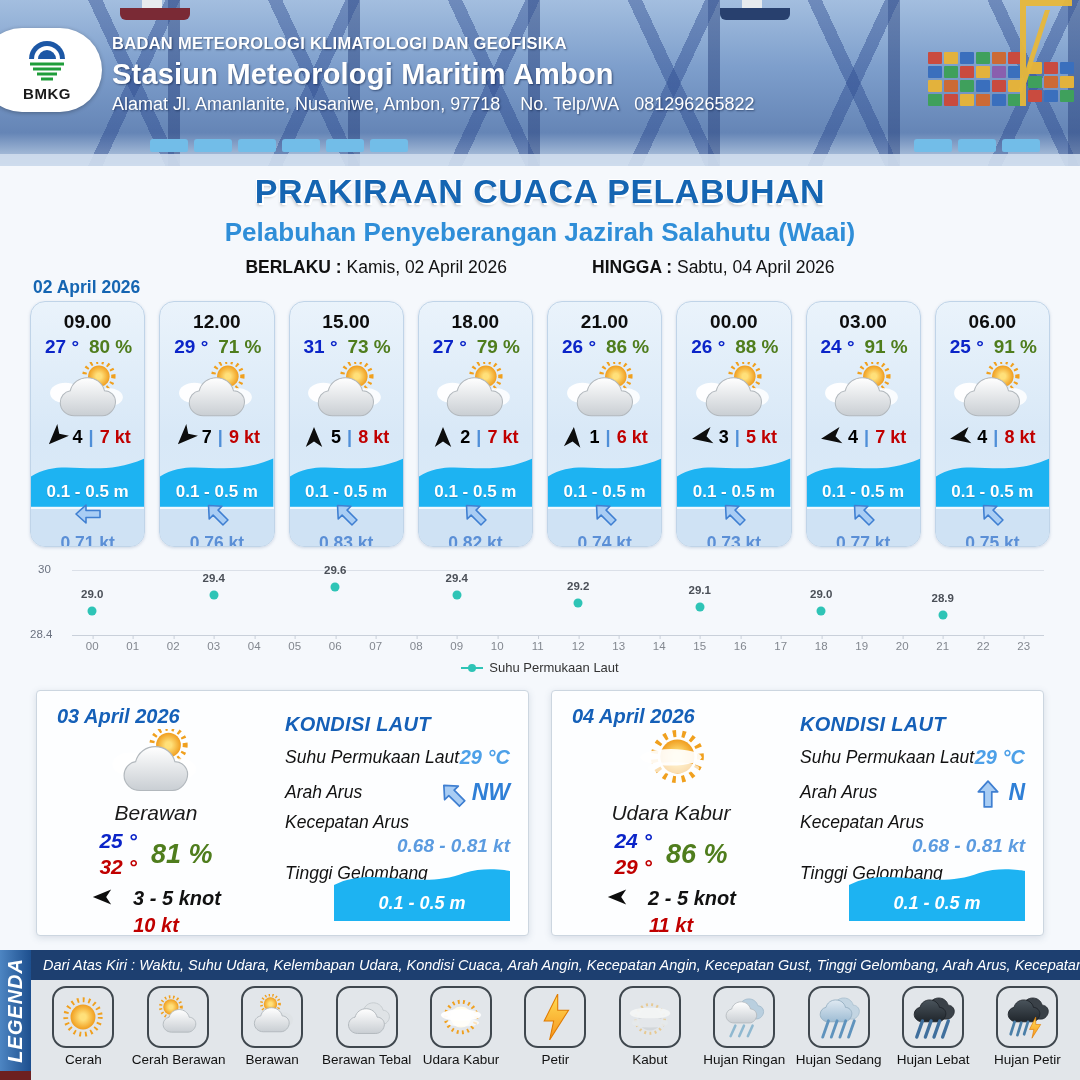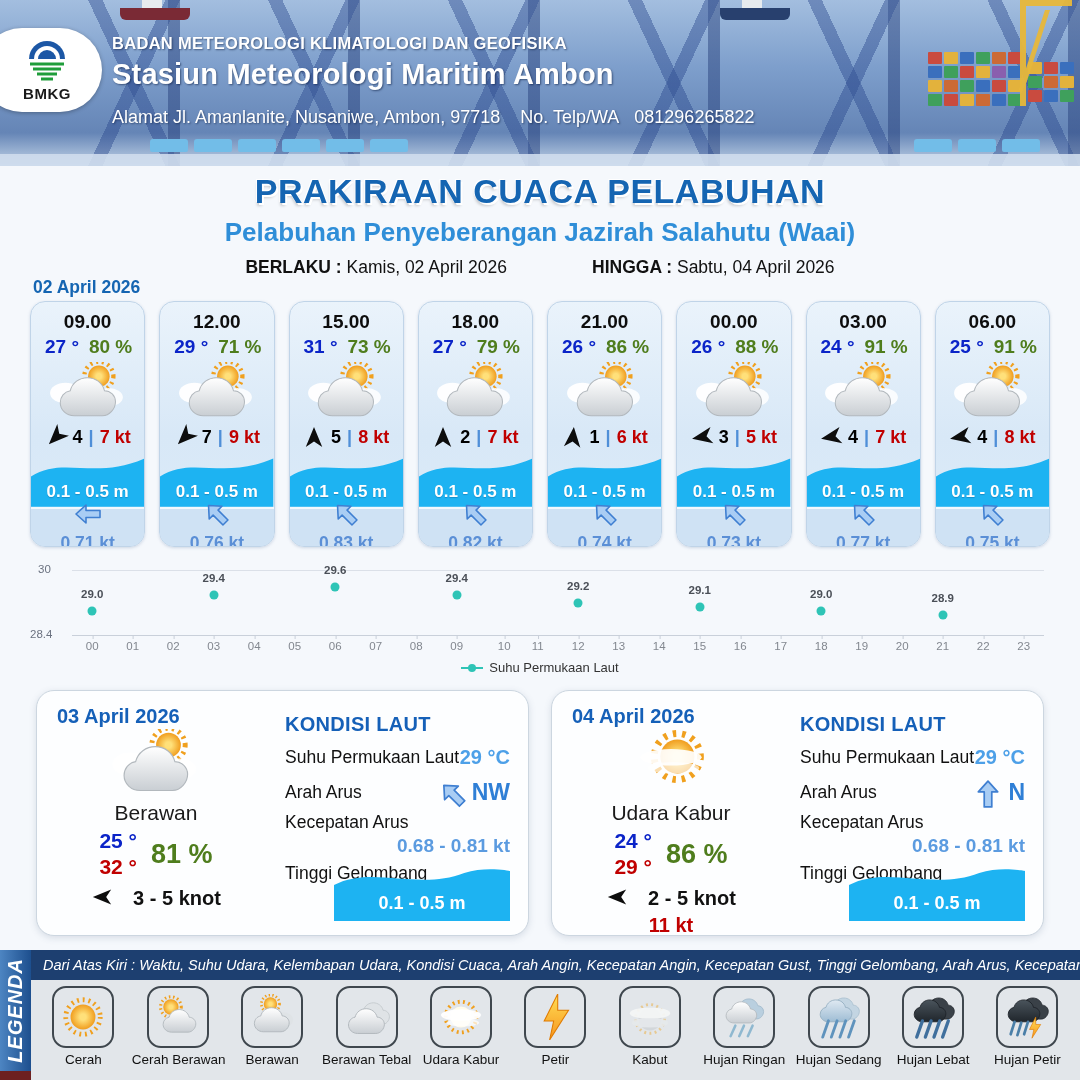--- a/index.html
+++ b/index.html
@@ -27,21 +27,21 @@
   .crane:after{content:"";position:absolute;left:6px;top:4px;width:5px;height:80px;background:#e8b83a;transform:skewX(-18deg);}
   .ship{position:absolute;top:8px;width:70px;height:12px;background:#7a2a35;border-radius:0 0 6px 6px;}
   .ship:before{content:"";position:absolute;left:22px;top:-9px;width:20px;height:9px;background:#e7ebee;}
   .logo{position:absolute;left:-20px;top:28px;width:122px;height:84px;background:#fff;
         border-radius:44px;box-shadow:0 1px 4px rgba(0,0,0,.3);display:flex;flex-direction:column;
         align-items:center;justify-content:center;padding-left:12px;box-sizing:border-box;}
   .logo-text{font-size:15px;font-weight:bold;color:#1a1a1a;letter-spacing:.5px;margin-top:1px;}
   .h-text{position:absolute;left:112px;top:26px;color:#fff;text-shadow:1px 1px 2px rgba(10,25,60,.55);}
   .h-agency{font-size:16.5px;font-weight:bold;letter-spacing:.3px;margin-top:8px;}
   .h-station{font-size:29px;font-weight:bold;margin-top:5px;letter-spacing:.2px;}
-  .h-address{font-size:18px;margin-top:16px;font-weight:400;}
+  .h-address{font-size:18px;margin-top:3px;font-weight:400;}
 
   
   .titleblock{position:absolute;top:172px;left:0;right:0;text-align:center;}
   .t-main{font-size:34px;font-weight:800;color:#1565b2;letter-spacing:.5px;
           text-shadow:2px 2px 0 #ffffff,-1px -1px 0 #ffffff,0 3px 3px rgba(0,0,0,.18);}
   .t-sub{font-size:26px;font-weight:bold;color:#2f8ed8;margin-top:6px;}
   .validity{display:flex;justify-content:center;gap:85px;margin-top:9px;font-size:17.5px;color:#111;}
   .validity b{font-weight:bold;}
   .datelabel{position:absolute;top:277px;left:33px;font-size:17.5px;font-weight:bold;color:#1565b2;}
 
@@ -80,22 +80,22 @@
   .xtick{position:absolute;transform:translateX(-50%);font-size:11.5px;color:#82878f;top:4px;}
   .xtick:before{content:"";position:absolute;left:50%;top:-5px;width:1px;height:4px;background:#c9d0da;}
   .chart-legend{position:absolute;left:0;right:0;top:104px;display:flex;align-items:center;
                 justify-content:center;gap:6px;font-size:13px;color:#333;}
   .lg-marker{width:22px;height:8px;position:relative;}
   .lg-marker i{position:absolute;left:0;right:0;top:3px;height:2px;background:#2ec4b6;}
   .lg-marker b{position:absolute;left:7px;top:0;width:8px;height:8px;border-radius:50%;background:#2ec4b6;}
 
   
   .days{position:absolute;top:690px;left:36px;right:36px;height:246px;display:flex;gap:22px;}
-  .daycard{flex:1;background:#fdfeff;border:1.5px solid #ccd6e0;border-radius:18px;
-           box-shadow:0 2px 7px rgba(80,100,130,.18);position:relative;}
+  .daycard{flex:1;background:#fdfeff;border:1.5px solid #ccd6e0;border-radius:4px;
+           box-shadow:0 2px 7px rgba(80,100,130,.18);position:relative;font-style:italic;}
   .d-date{position:absolute;left:20px;top:14px;font-size:20px;font-weight:bold;color:#1560b8;}
   .d-left{position:absolute;left:14px;top:38px;width:210px;text-align:center;}
   .d-cond{font-size:21px;color:#1a1a1a;margin-top:2px;}
   .d-temps{display:flex;align-items:center;justify-content:center;gap:14px;margin-top:3px;}
   .d-tcol{display:flex;flex-direction:column;font-size:21px;font-weight:bold;line-height:1.25;}
   .d-tmin{color:#0b24c8;}
   .d-tmax{color:#c00000;}
   .d-hum{font-size:27px;font-weight:bold;color:#4f7d1d;}
   .d-wind{display:flex;align-items:center;justify-content:center;gap:20px;font-size:20px;
           font-weight:bold;color:#111;margin-top:6px;}
@@ -566,21 +566,21 @@
         <span class="xtick" style="left: 2.08333%;">00</span>
         <span class="xtick" style="left: 6.25%;">01</span>
         <span class="xtick" style="left: 10.4167%;">02</span>
         <span class="xtick" style="left: 14.5833%;">03</span>
         <span class="xtick" style="left: 18.75%;">04</span>
         <span class="xtick" style="left: 22.9167%;">05</span>
         <span class="xtick" style="left: 27.0833%;">06</span>
         <span class="xtick" style="left: 31.25%;">07</span>
         <span class="xtick" style="left: 35.4167%;">08</span>
         <span class="xtick" style="left: 39.5833%;">09</span>
-        <span class="xtick" style="left: 43.75%; margin-left: 7px;">10</span>
+        <span class="xtick" style="left: 43.75%;">10</span>
         <span class="xtick" style="left: 47.9167%;">11</span>
         <span class="xtick" style="left: 52.0833%;">12</span>
         <span class="xtick" style="left: 56.25%;">13</span>
         <span class="xtick" style="left: 60.4167%;">14</span>
         <span class="xtick" style="left: 64.5833%;">15</span>
         <span class="xtick" style="left: 68.75%;">16</span>
         <span class="xtick" style="left: 72.9167%;">17</span>
         <span class="xtick" style="left: 77.0833%;">18</span>
         <span class="xtick" style="left: 81.25%;">19</span>
         <span class="xtick" style="left: 85.4167%;">20</span>
@@ -612,20 +612,21 @@
             <span class="d-tmax">32 °</span>
           </span>
           <span class="d-hum">81 %</span>
         </div>
         <div class="d-wind">
           <span class="dartwrap"><svg width="20" height="20" viewBox="0 0 24 24">
                 <use href="#dartP" fill="#0d0d0d"></use>
               </svg></span>
           <span>3  - 5 knot</span>
         </div>
+        <div class="d-gust">10 kt</div>
       </div>
       <div class="d-sea">
         <div class="s-head">KONDISI LAUT</div>
         <div class="s-row">
           <span>Suhu Permukaan Laut</span>
           <span class="s-sst">29 °C</span>
         </div>
         <div class="s-row">
           <span>Arah Arus</span>
           <span class="s-dir">

